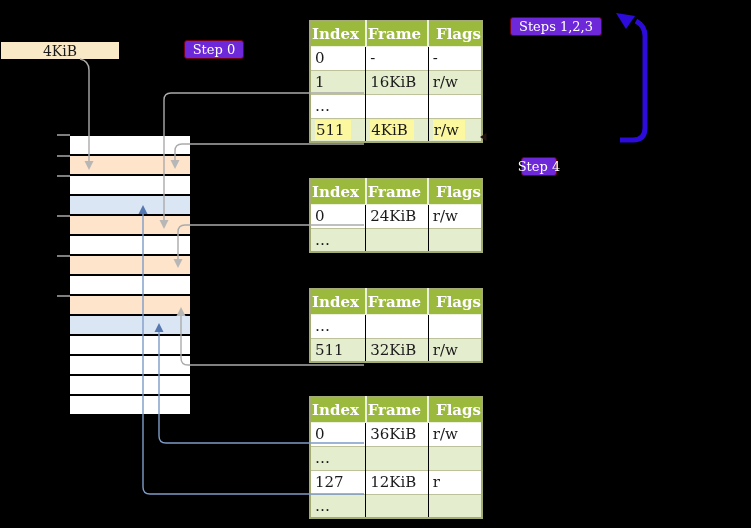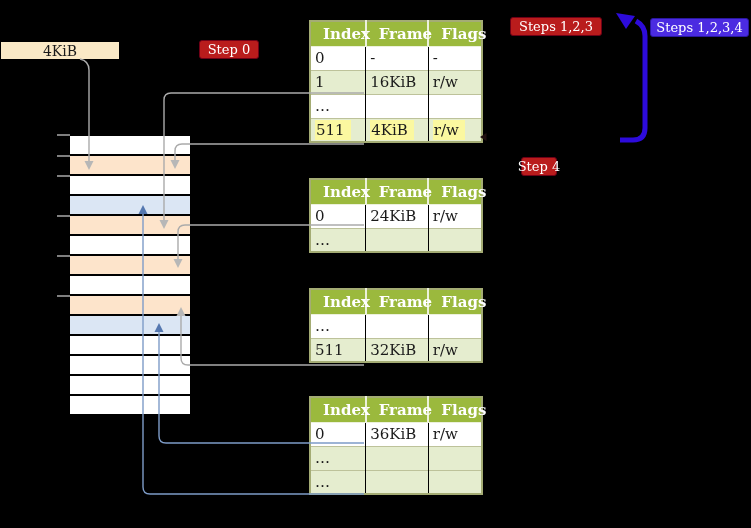--- a/index.html
+++ b/index.html
@@ -3,54 +3,53 @@
 <meta charset="utf-8">
 <style>
   html,body{margin:0;padding:0;background:#000;}
   *{box-sizing:border-box;}
   .stage{position:relative;width:751px;height:528px;background:#000;overflow:hidden;
          font-family:"DejaVu Serif","Liberation Serif",serif;}
   .flabel{position:absolute;left:1px;top:42px;width:118px;height:17px;background:#FAE9C6;
           color:#1A1A1A;font-size:14px;display:flex;align-items:center;justify-content:center;}
   .badge{position:absolute;height:19px;display:flex;align-items:center;justify-content:center;
          color:#FFFFFF;font-size:13px;border-radius:3px;white-space:nowrap;}
-  .badge.red{background:#b91c1c;border:1px solid #700016;}
+  .badge.red{background:#6d28d9;border:1px solid #700016;}
   .badge.blue-badge{background:#4B2BE1;border:1px solid #2A17A0;}
-  .pos-step0{left:199px;top:40px;width:60px;}
+  .pos-step0{left:184px;top:40px;width:60px;}
   .pos-steps123{left:510px;top:17px;width:92px;}
   .pos-steps1234{left:650px;top:18px;width:99px;}
   .pos-step4{left:521px;top:157px;width:36px;}
   .memcol{position:absolute;left:70px;top:136px;width:120px;}
   .mrow{height:18px;margin-bottom:2px;}
   .mrow.white{background:#FFFFFF;}
   .mrow.orange{background:#FDE4CB;}
   .mrow.blue{background:#DBE6F4;}
   .tick{position:absolute;left:57px;width:13px;height:2px;background:#7F7F7F;}
   table.ptable{position:absolute;border-collapse:collapse;table-layout:fixed;width:174px;
                border:2px solid #A4AC74;font-size:15px;color:#1A1A1A;}
   table.ptable th{background:#9BB93D;color:#FFFFFF;font-weight:bold;text-align:left;
-                  padding:0 0 0 12px;height:25px;border-right:2px solid #ECF1DC;
+                  padding:0 0 0 1px;height:25px;border-right:2px solid #ECF1DC;
                   border-bottom:1px solid #ECF1DC;}
   table.ptable th:last-child{border-right:0;text-align:right;}
   table.ptable td{height:24px;padding:0 0 0 4px;border-right:1px solid #000000;
                   border-top:1px solid #BDC29A;background:#FFFFFF;overflow:hidden;}
   table.ptable td:last-child{border-right:0;}
   table.ptable tbody tr:first-child td{border-top:0;}
   table.ptable tr.shaded td{background:#E5EDCF;}
   .hl{background:#FBF8A0;padding:1px 6px 1px 1px;}
   svg.overlay{position:absolute;left:0;top:0;z-index:20;pointer-events:none;}
 </style>
 </head>
 <body>
 
 <div class="stage">
   <div class="flabel">4KiB</div>
   <div class="badge red pos-step0">Step 0</div>
   <div class="badge red pos-steps123">Steps 1,2,3</div>
-  <div class="badge blue-badge pos-steps1234">Steps 1,2,3,4</div>
   <div class="badge red pos-step4">Step 4</div>
 
   <div class="memcol" id="memcol">
       <div class="mrow white"></div>
       <div class="mrow orange"></div>
       <div class="mrow white"></div>
       <div class="mrow blue"></div>
       <div class="mrow orange"></div>
       <div class="mrow white"></div>
       <div class="mrow orange"></div>
@@ -175,20 +174,25 @@
         <tbody>
           <tr>
             <td>0</td>
             <td>36KiB</td>
             <td>r/w</td>
           </tr>
           <tr class="shaded">
             <td>…</td>
             <td></td>
             <td></td>
+          </tr>
+          <tr>
+            <td>127</td>
+            <td>12KiB</td>
+            <td>r</td>
           </tr>
           <tr class="shaded">
             <td>…</td>
             <td></td>
             <td></td>
           </tr>
         </tbody>
       </table>
     </div>
 

